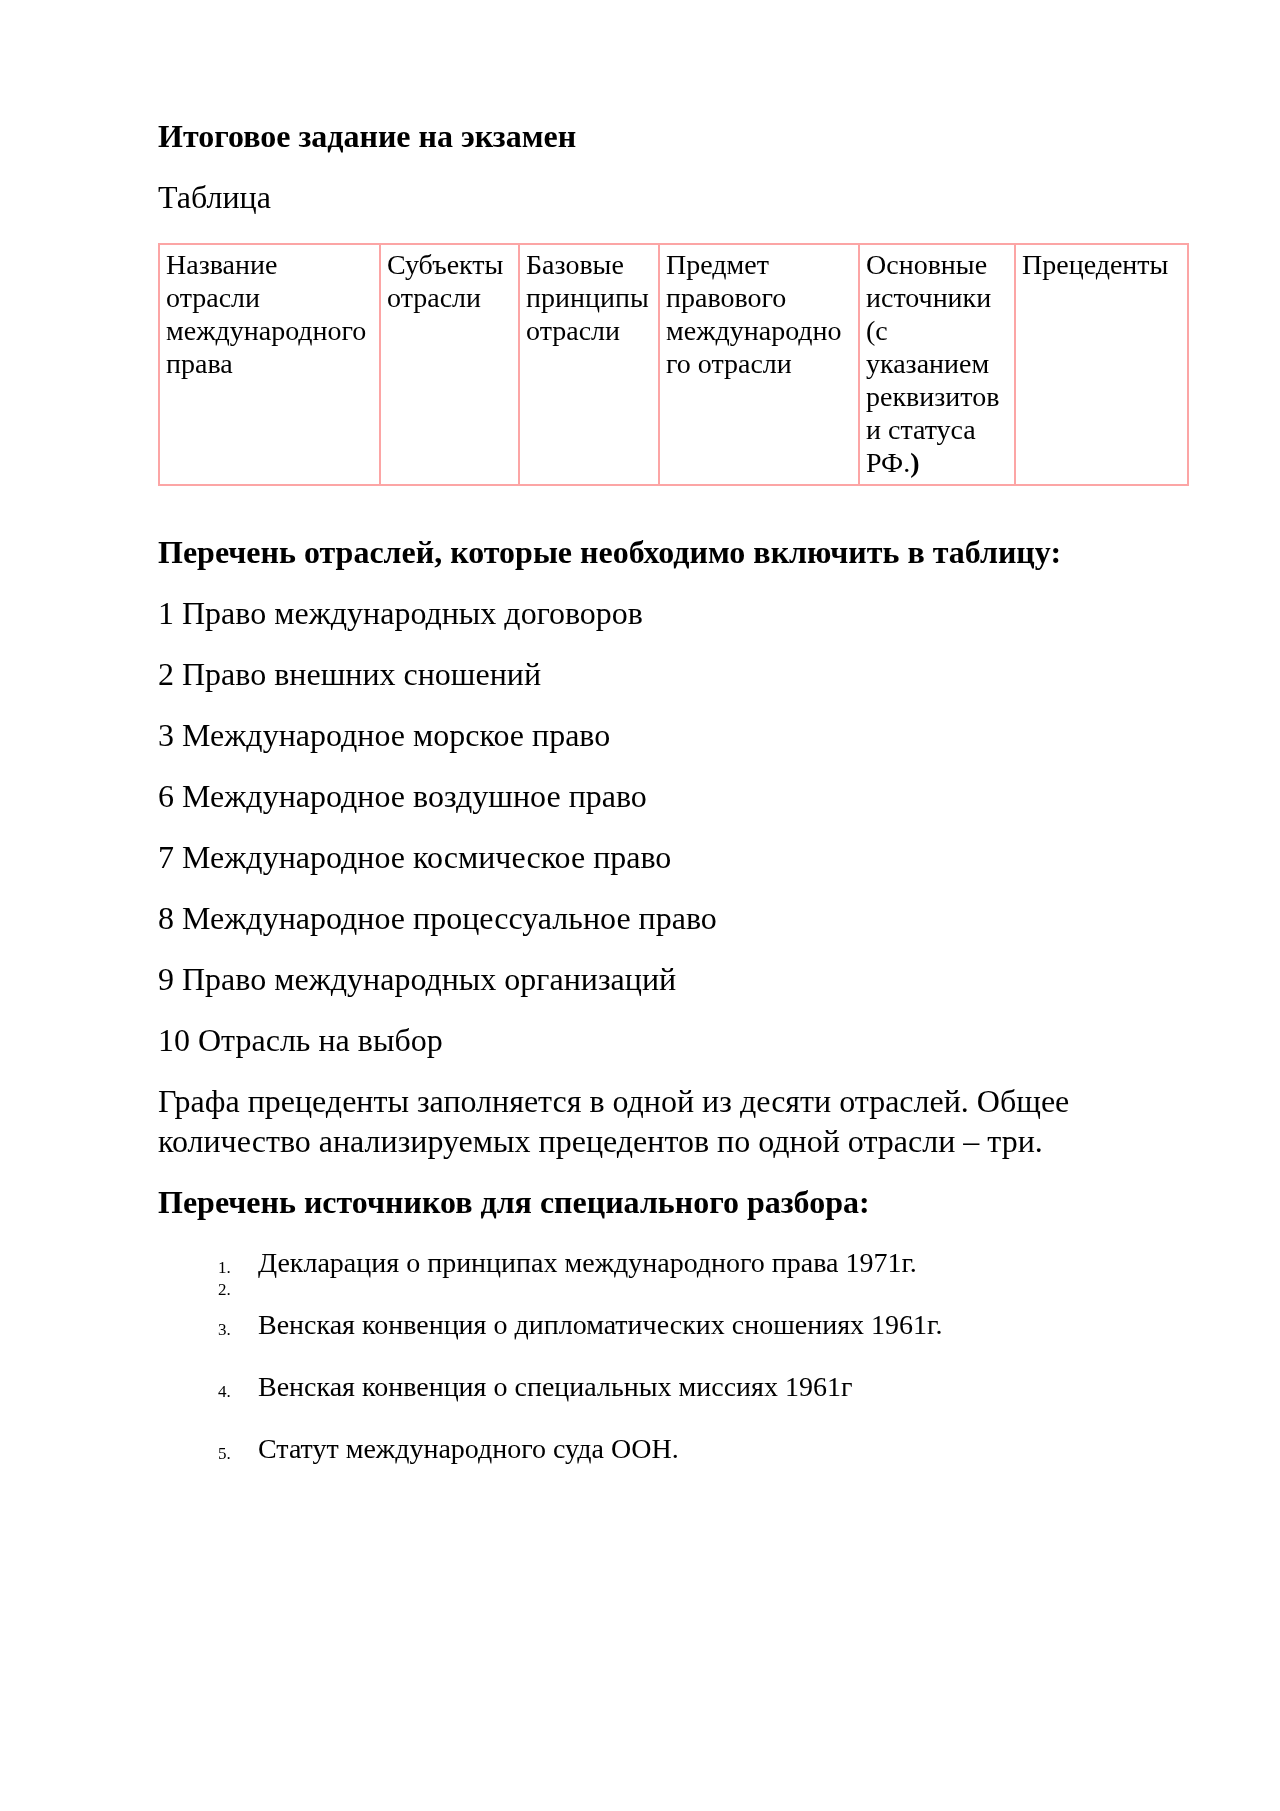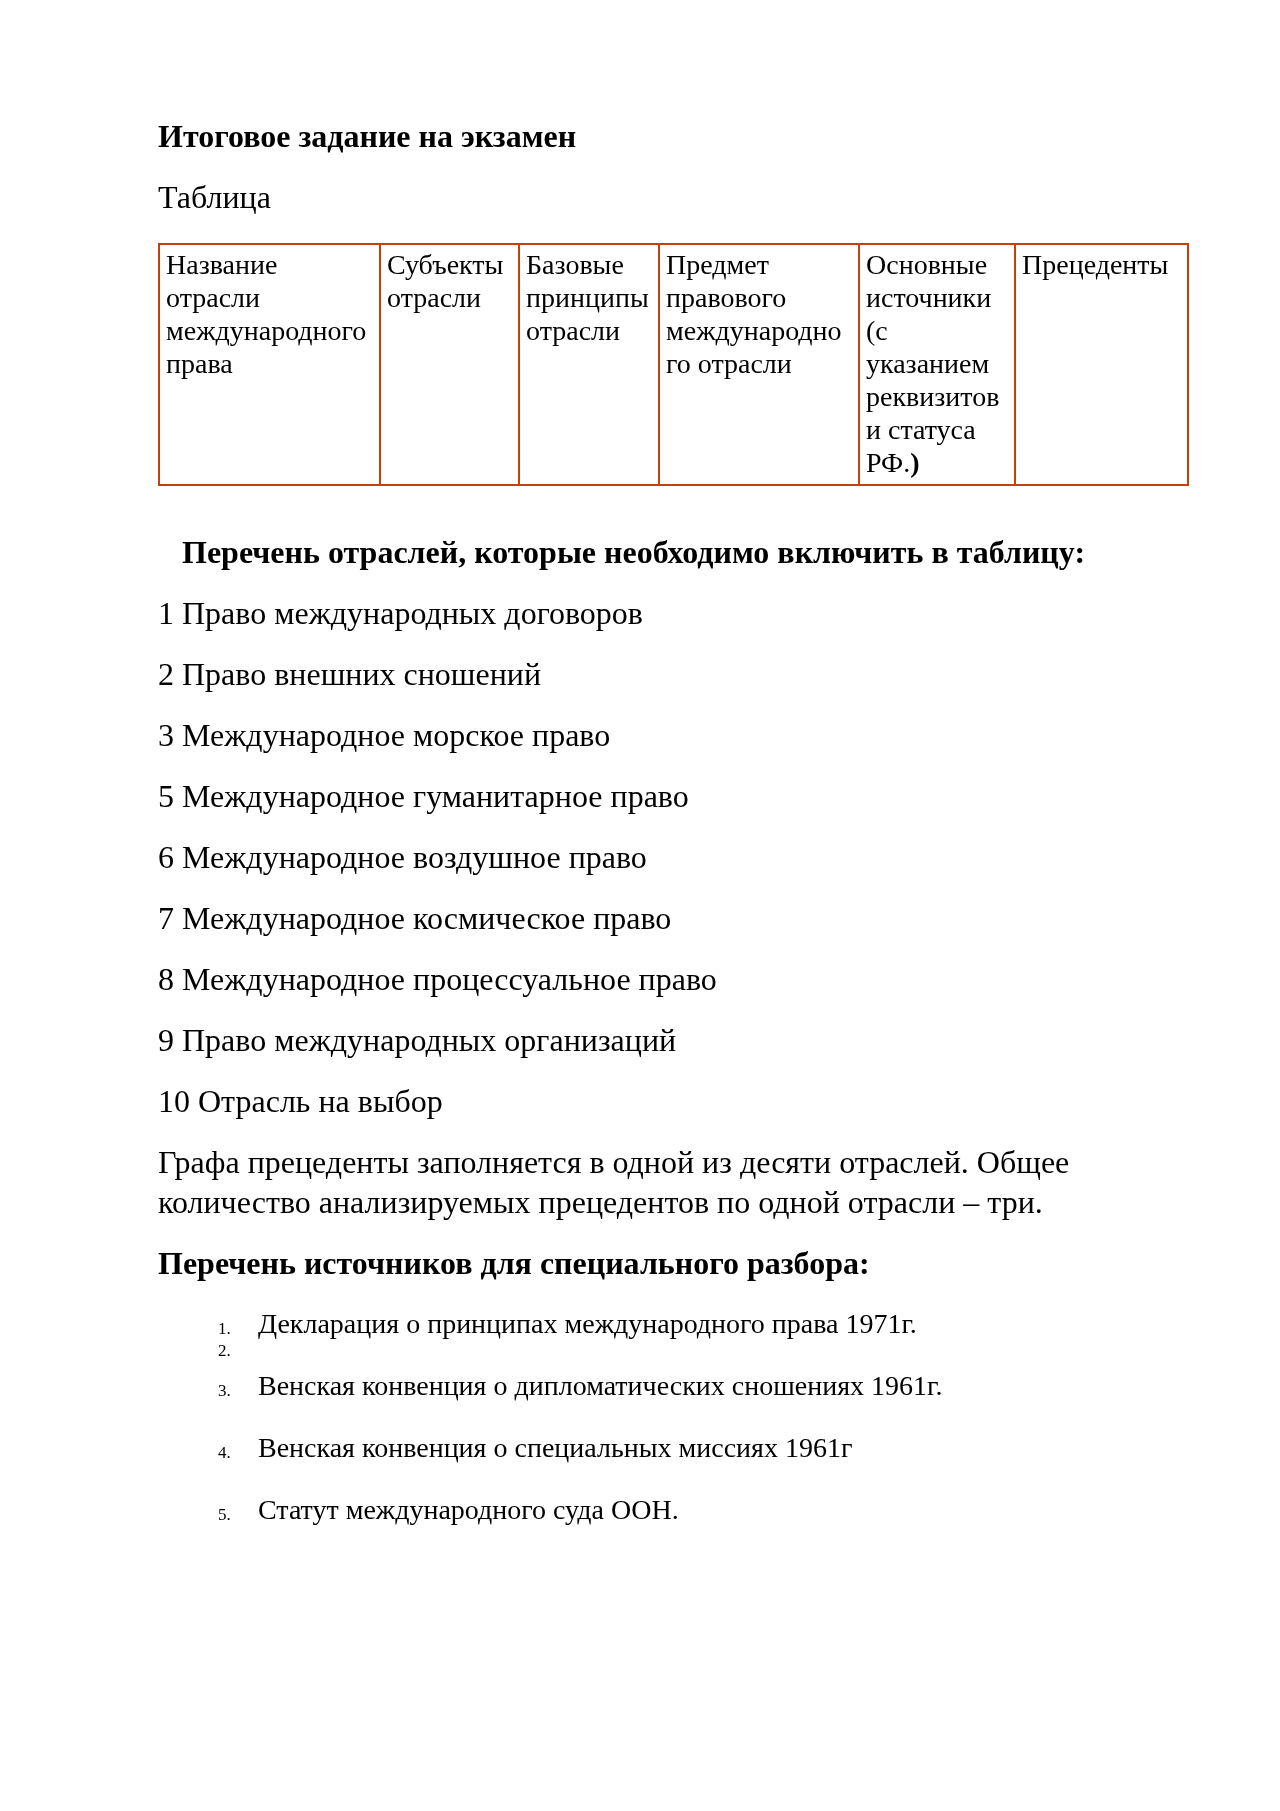--- a/index.html
+++ b/index.html
@@ -35,31 +35,31 @@
   .bold { font-weight: bold; }
 
   
   table.doc-table {
     border-collapse: collapse;
     table-layout: fixed;
     width: 1029px;
     margin: 26px 0 0 0;
   }
   table.doc-table td {
-    border: 2px solid #c2410c;
+    border: 2px solid #fca5a5;
     vertical-align: top;
     padding: 3px 5px 3px 6px;
     font-size: 28px;
     line-height: 33px;
     height: 233px;
     overflow: hidden;
     word-wrap: break-word;
   }
 
-  .after-table { margin-top: 46px; margin-left: 24px; }
+  .after-table { margin-top: 46px; }
 
   
   .plain-list p { margin-bottom: 21px; }
 
   
   .num-list { margin-top: 0; }
   .num-item {
     position: relative;
     padding-left: 100px;
     margin-bottom: 22px;
@@ -105,21 +105,20 @@
       </tr>
     </tbody>
   </table>
 
   <h2 class="bold textcol after-table">Перечень отраслей, которые необходимо включить в таблицу:</h2>
 
   <div class="plain-list">
     <p class="textcol">1 Право международных договоров</p>
     <p class="textcol">2 Право внешних сношений</p>
     <p class="textcol">3 Международное морское право</p>
-    <p class="textcol">5 Международное гуманитарное право</p>
     <p class="textcol">6 Международное воздушное право</p>
     <p class="textcol">7 Международное космическое право</p>
     <p class="textcol">8 Международное процессуальное право</p>
     <p class="textcol">9 Право международных организаций</p>
     <p class="textcol">10 Отрасль на выбор</p>
   </div>
 
   <p class="textcol">Графа прецеденты заполняется в одной из десяти отраслей. Общее количество анализируемых прецедентов по одной отрасли – три.</p>
 
   <h2 class="bold textcol">Перечень источников для специального разбора:</h2>

